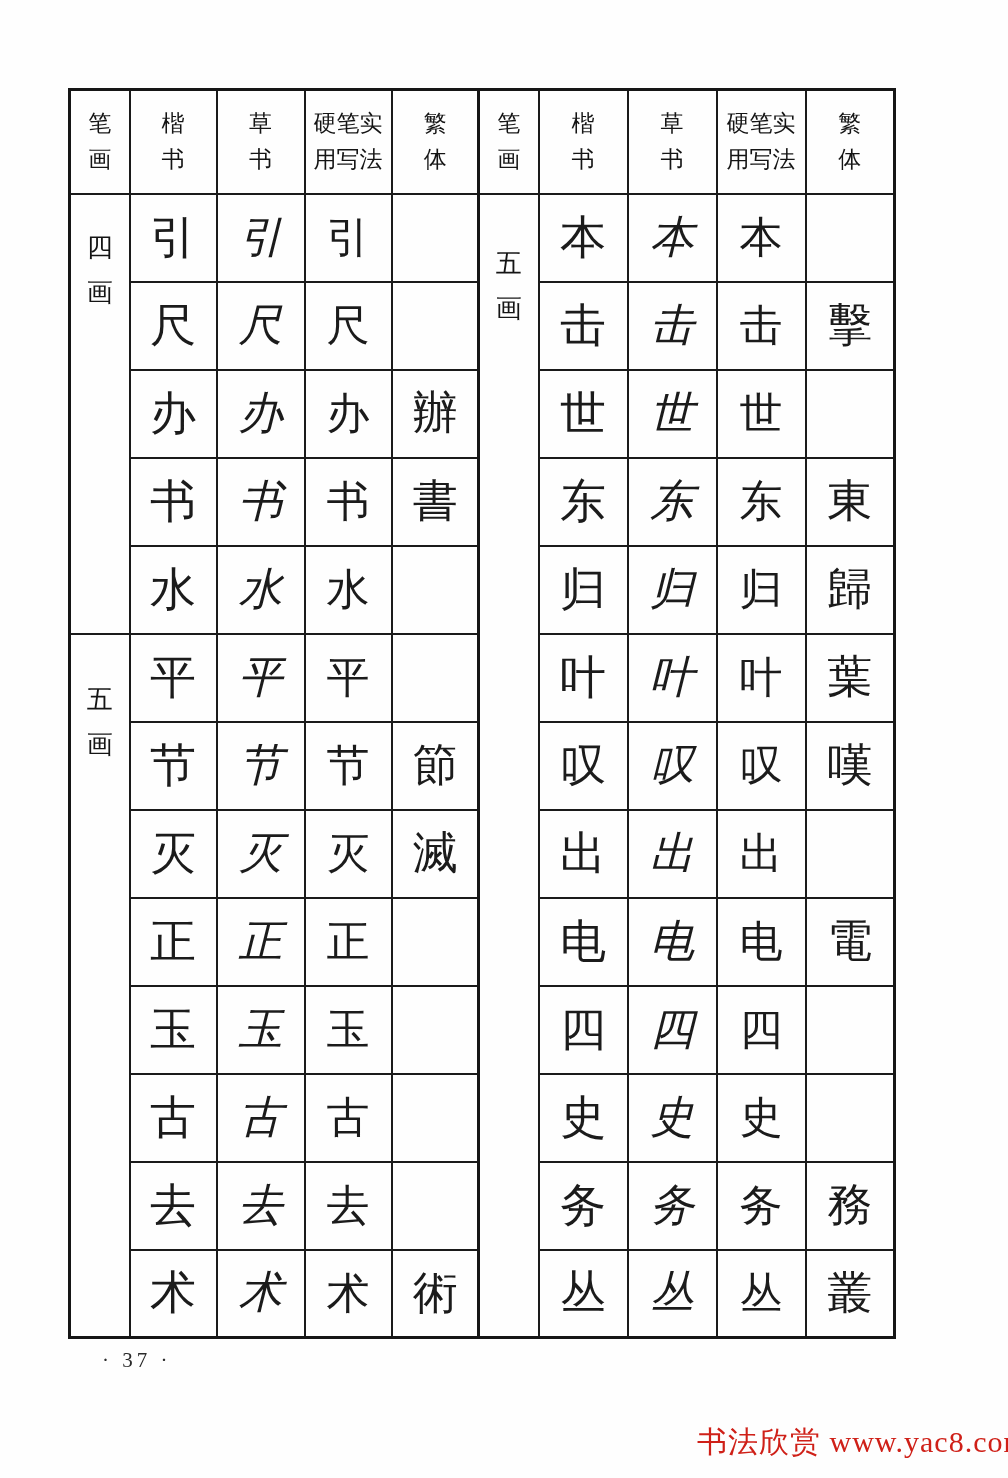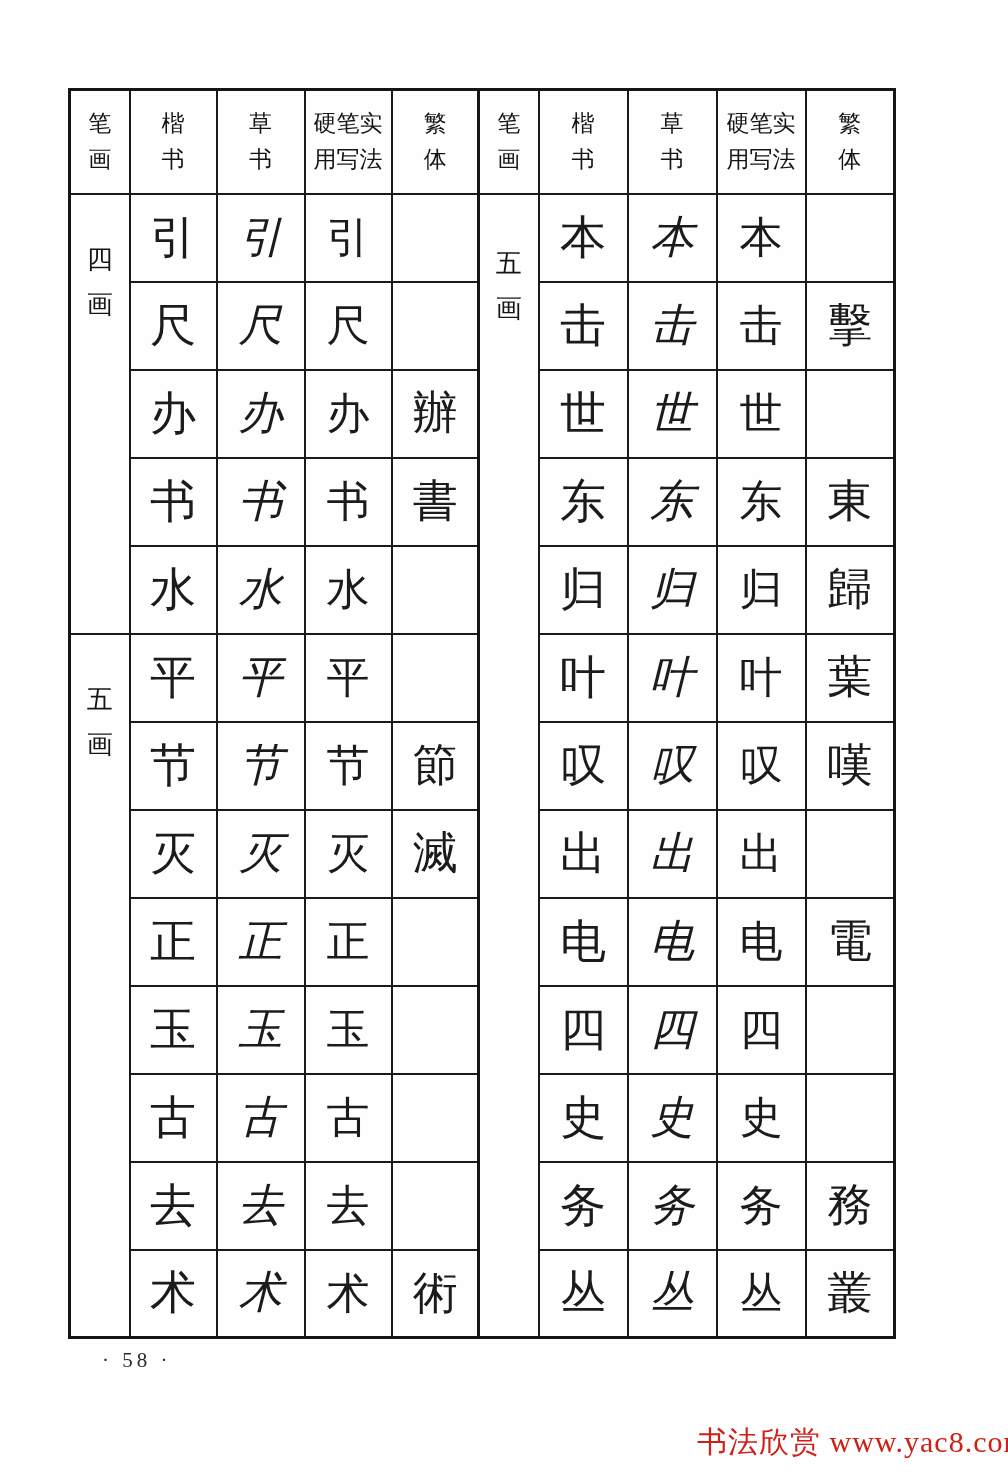--- a/index.html
+++ b/index.html
@@ -44,21 +44,21 @@
   }
   th.hdr .hwrap.wide { width: 3.4em; font-family: Liberation Serif, serif; }
   td.stroke-cell {
     vertical-align: top; text-align: center;
     font-size: 26px; color: #141414;
   }
   td.stroke-cell .swrap {
     margin: 0 auto; width: 1.2em;
     line-height: 1.75; word-break: break-all;
   }
-  #tbl-left  td.stroke-cell.g0 { padding-top: 42px; }
+  #tbl-left  td.stroke-cell.g0 { padding-top: 30px; }
   #tbl-left  td.stroke-cell.g1 { padding-top: 42px; }
   #tbl-right td.stroke-cell.g0 { padding-top: 46px; }
   td.char-cell {
     text-align: center; vertical-align: middle;
     font-size: 46px; line-height: 1;
     color: #1b1b1b;
   }
   td.char-cell.caoshu { font-style: italic; font-size: 44px; }
   td.char-cell.yingbi { font-style: oblique 8deg; font-size: 43px; }
   td.char-cell.fanti  { font-size: 45px; }
@@ -297,16 +297,16 @@
         </tr>
         <tr>
           <td class="char-cell kaishu">丛</td>
           <td class="char-cell caoshu">丛</td>
           <td class="char-cell yingbi">丛</td>
           <td class="char-cell fanti">叢</td>
         </tr>
       </tbody>
   </table>
 
-  <div class="page-number">· 58 ·</div>
+  <div class="page-number">· 37 ·</div>
   <div class="watermark" style="color: rgb(207, 32, 24);">书法欣赏 www.yac8.com</div>
 
 </div>
 
 </body></html>

